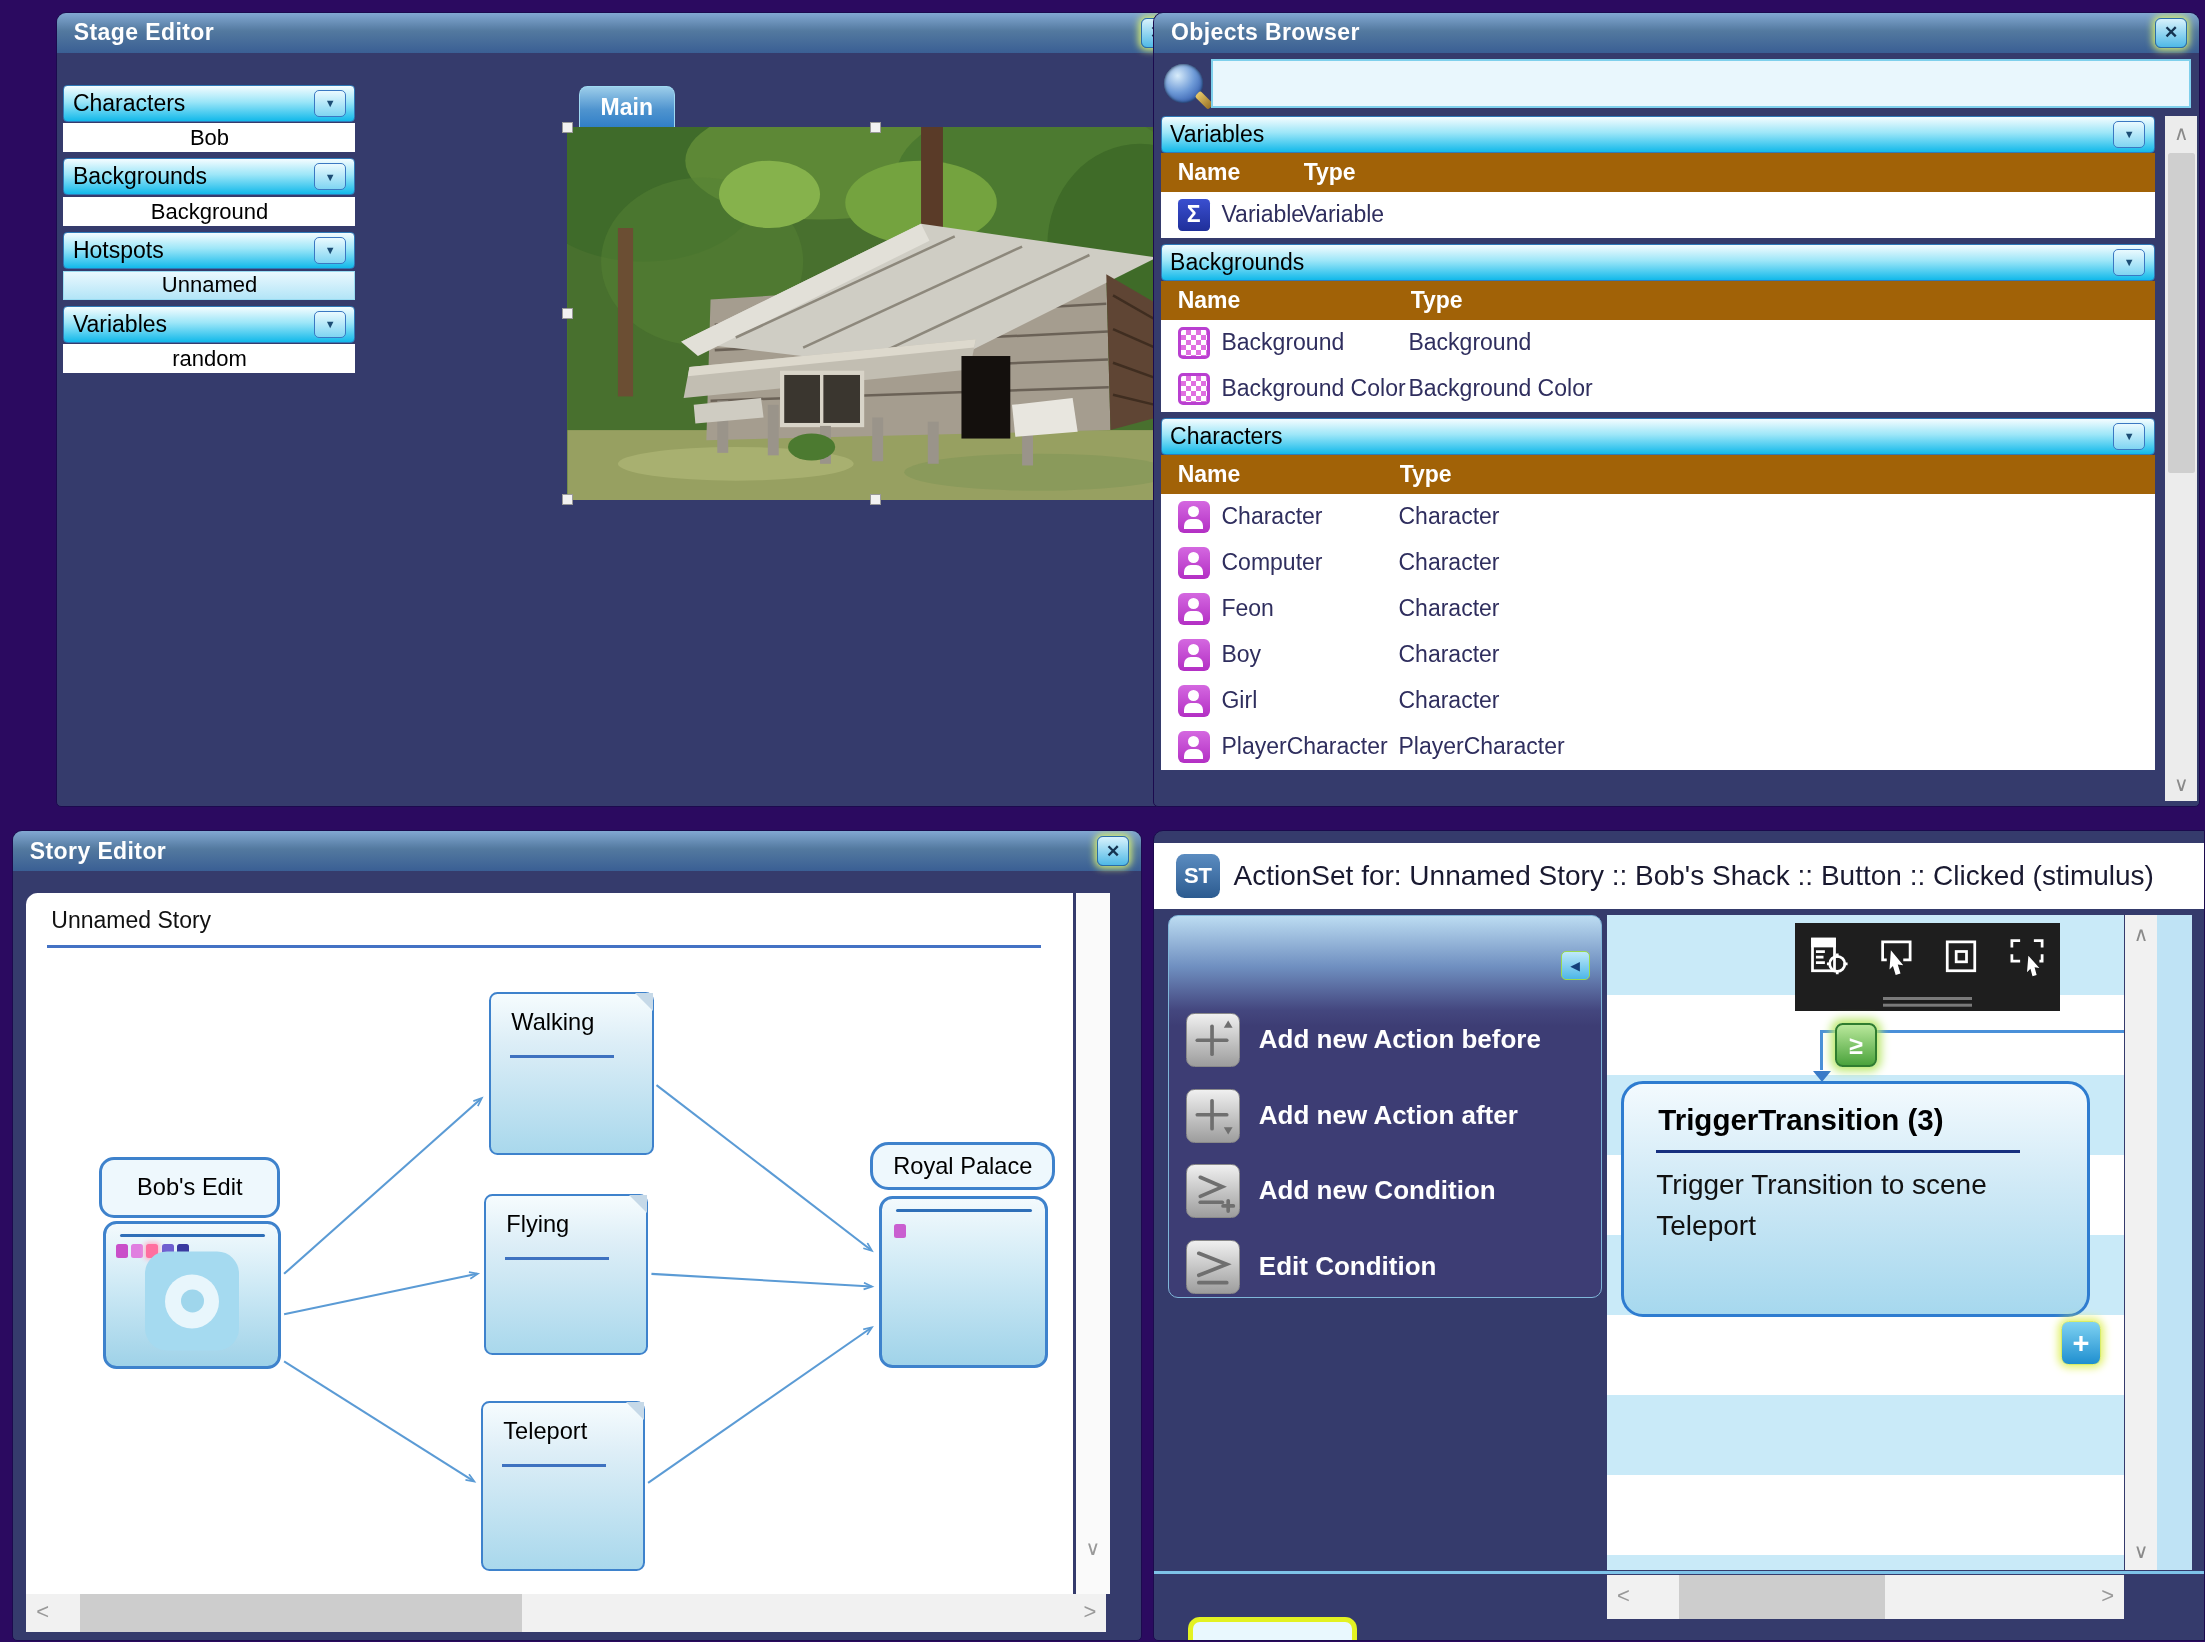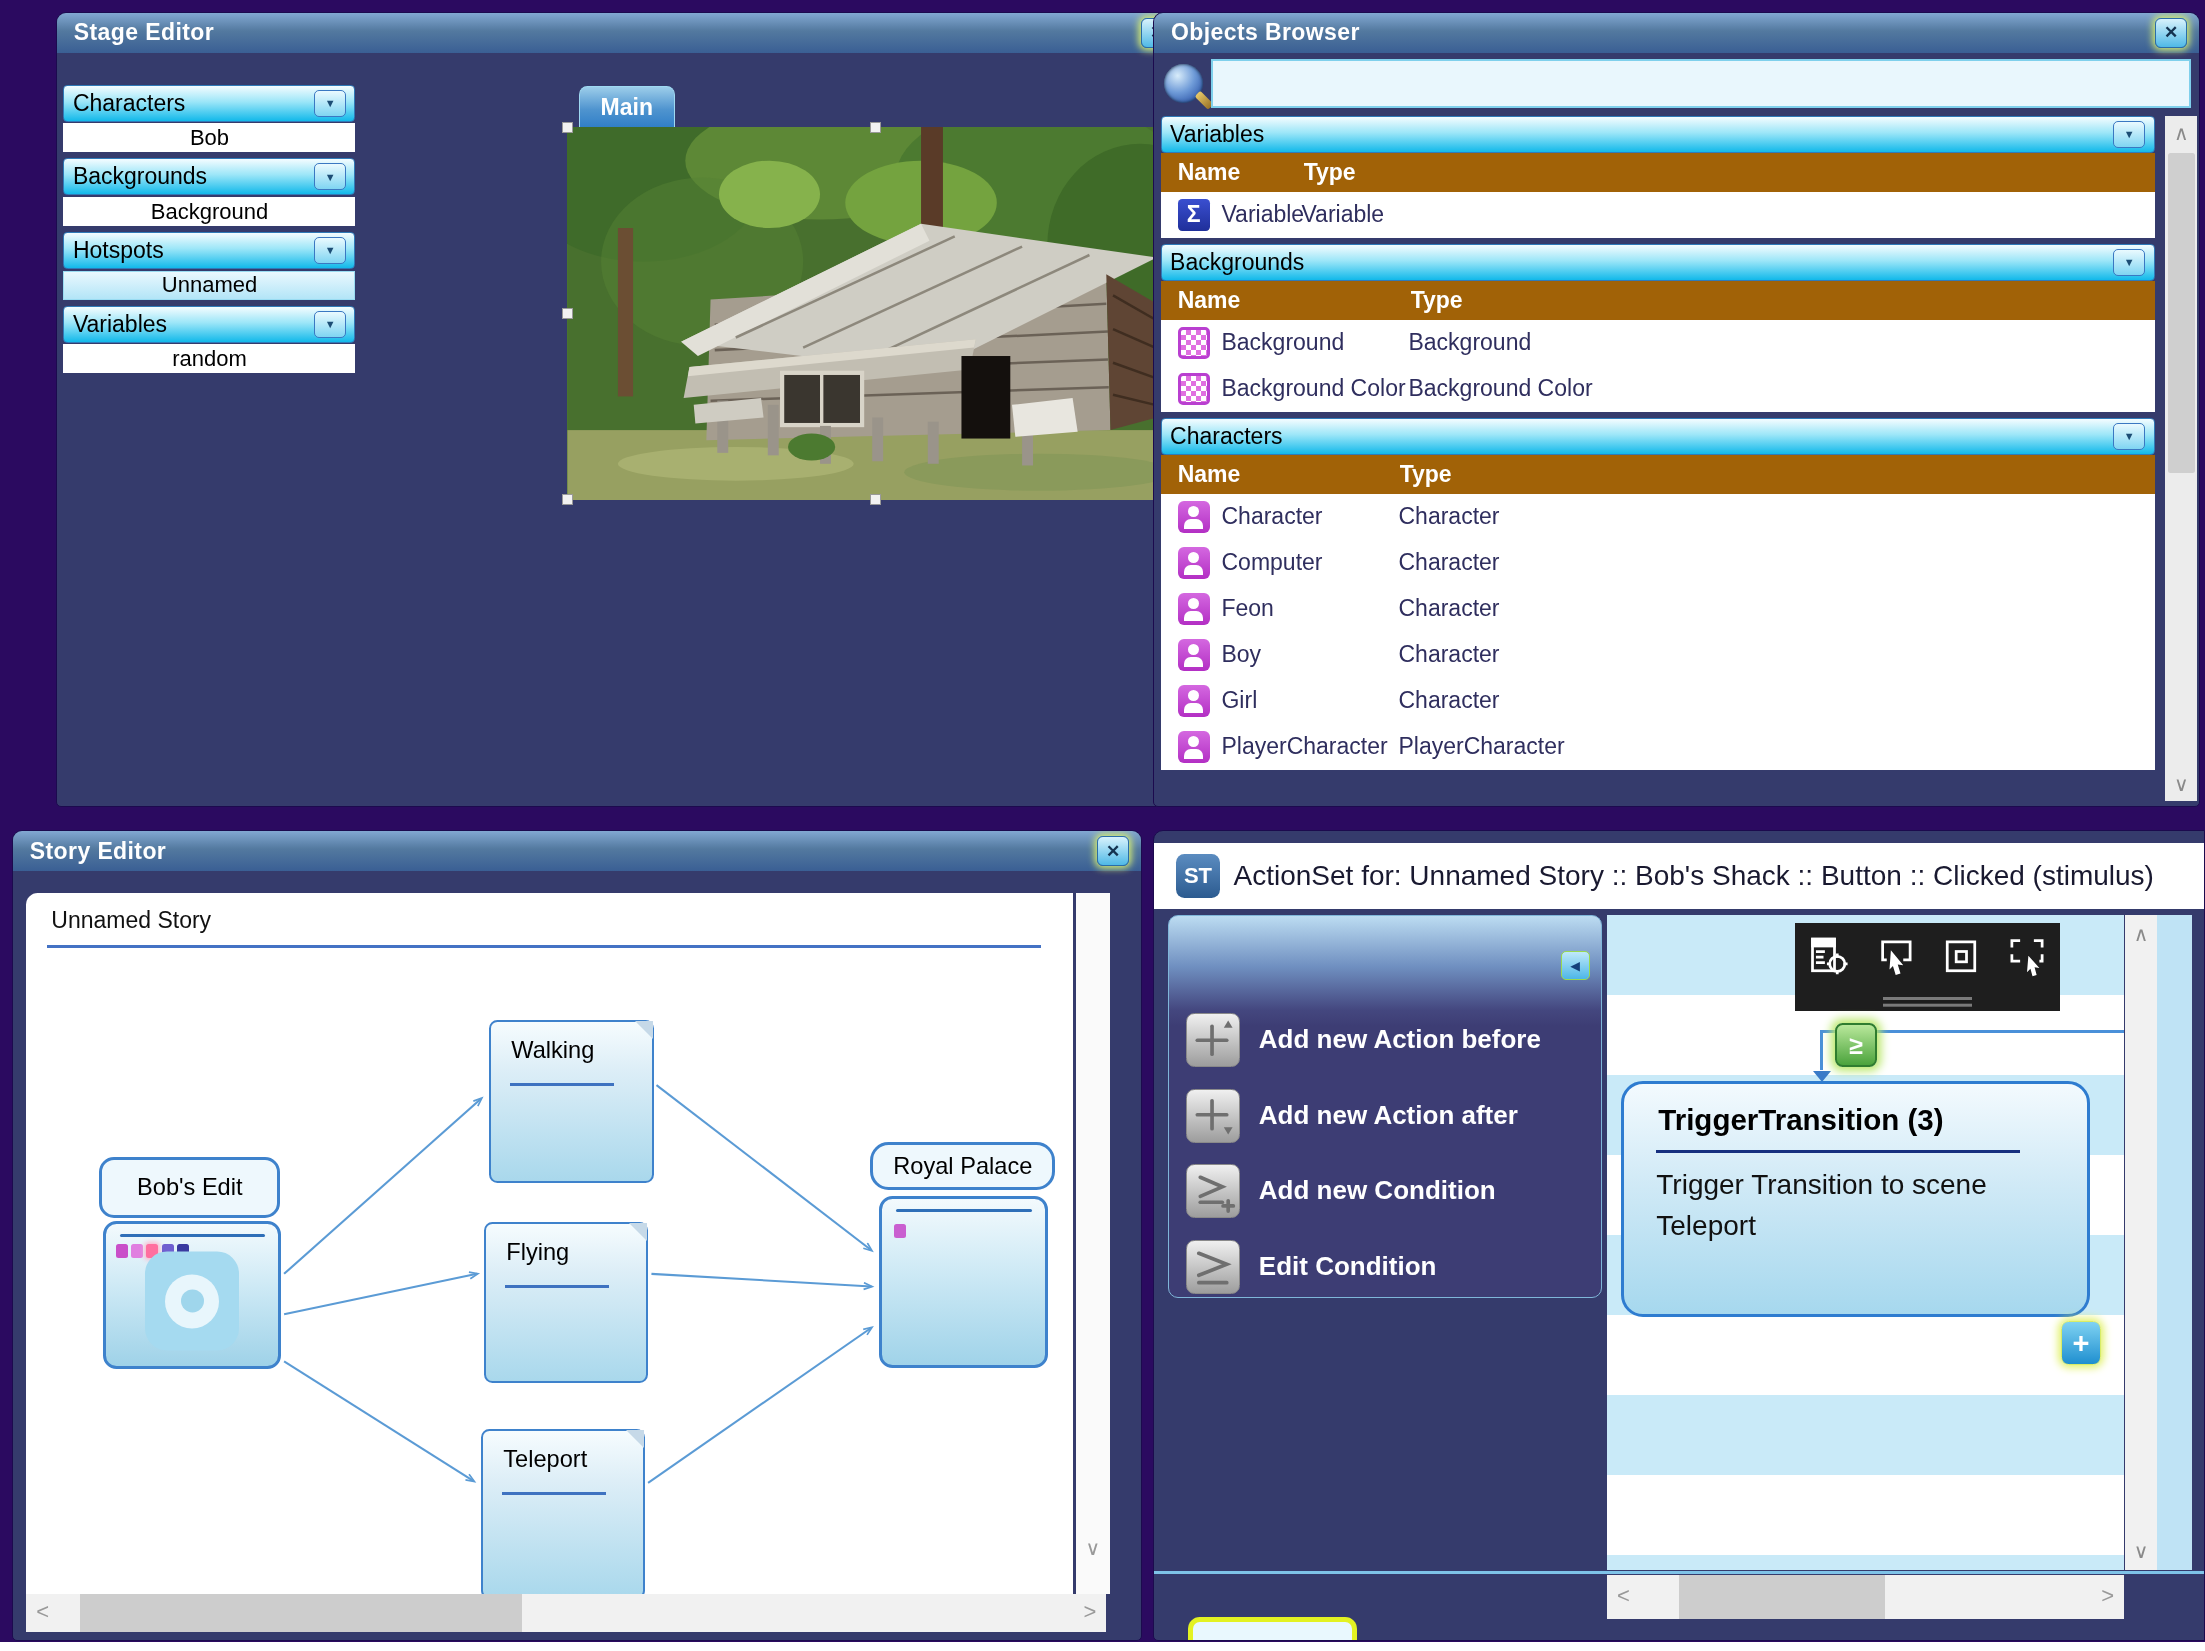--- a/index.html
+++ b/index.html
@@ -35,21 +35,21 @@
   .character-icon:before{content:"";position:absolute;left:50%;top:5px;width:11px;height:11px;margin-left:-5.9px;border-radius:50%;background:#fff;}
   .character-icon:after{content:"";position:absolute;left:50%;bottom:3.4px;width:18.5px;height:10px;margin-left:-9.3px;border-radius:6.7px 6.7px 0 0;background:#fff;}
   .vsb{position:absolute;top:103px;right:1.7px;width:32px;bottom:5px;background:#ececec;}
   .vsb .up,.vsb .dn{position:absolute;left:0;width:100%;text-align:center;color:#8a8a8a;font-size:20px;}
   .vsb .up{top:5px;} .vsb .dn{bottom:5px;}
   .vsb .thumb{position:absolute;left:2.5px;width:27px;background:#cfcfcf;border-radius:2.5px;}
   
   .canvas{position:absolute;left:13.5px;top:62px;width:1047px;height:701px;background:#ffffff;border-radius:11.8px 0 0 0;overflow:hidden;}
   .story-name{position:absolute;left:25px;top:13.5px;font-size:23px;color:#111;}
   .story-rule{position:absolute;left:21px;top:52px;width:994px;height:2.5px;background:#4472c4;}
-  .snode{position:absolute;border:2.5px solid #3e82cc;border-radius:8.4px;background:linear-gradient(180deg,#f6fcfe 0%,#ddeef7 30%,#a9d8ec 100%);box-sizing:border-box;margin-top:28px;}
+  .snode{position:absolute;border:2.5px solid #3e82cc;border-radius:8.4px;background:linear-gradient(180deg,#f6fcfe 0%,#ddeef7 30%,#a9d8ec 100%);box-sizing:border-box;}
   .snode .nt{position:absolute;left:20px;top:15px;font-size:23.6px;color:#000;}
   .snode .nu{position:absolute;left:18.5px;top:61px;width:65%;height:2.5px;background:#3e72c0;}
   .fold{position:absolute;right:-0.8px;top:-0.8px;width:0;height:0;border-top:18.5px solid #c6d9e8;border-left:18.5px solid transparent;}
   .tbox{position:absolute;background:#eef8fd;border:3.4px solid #3e82cc;border-radius:15px;display:flex;align-items:center;justify-content:center;font-size:23.6px;color:#000;box-sizing:border-box;}
   .bbody{position:absolute;border:3.4px solid #3e82cc;border-radius:13.5px;background:linear-gradient(180deg,#f3fafd 0%,#cde9f5 45%,#9fd2e8 100%);box-sizing:border-box;}
   .bline{position:absolute;left:13.5px;top:10px;right:13.5px;height:2.5px;background:#2f6fb8;border-radius:1.7px;}
   .mini{position:absolute;width:11.8px;height:13.5px;border-radius:2.5px;}
   .bigicon{position:absolute;left:50%;top:50%;transform:translate(-50%,-44%);width:94px;height:99px;background:#a5daf0;border-radius:22px;display:flex;align-items:center;justify-content:center;}
   .bigicon .ring{width:54px;height:54px;border-radius:50%;background:#e8f6fc;display:flex;align-items:center;justify-content:center;}
   .bigicon .dot{width:23.6px;height:23.6px;border-radius:50%;background:#9fd6ec;}

